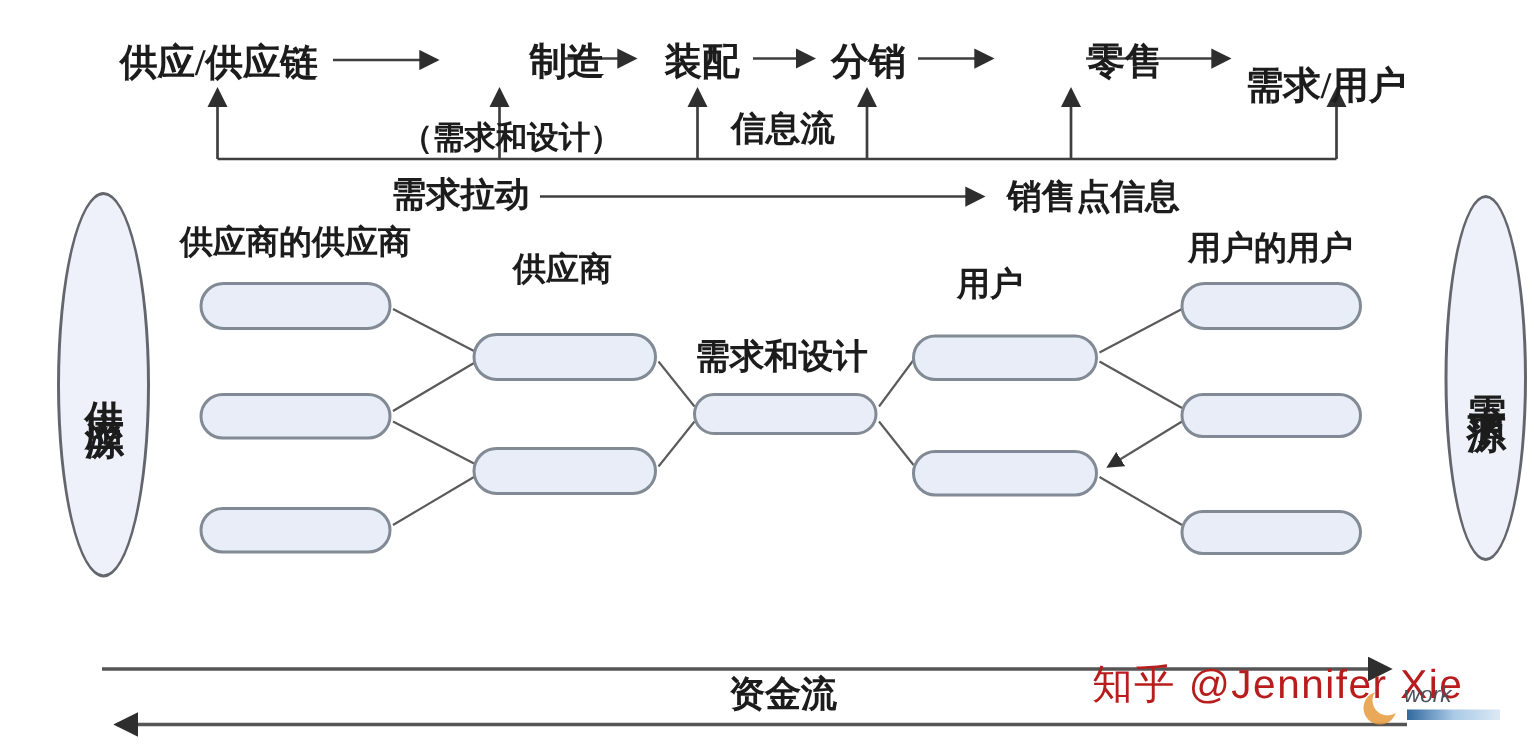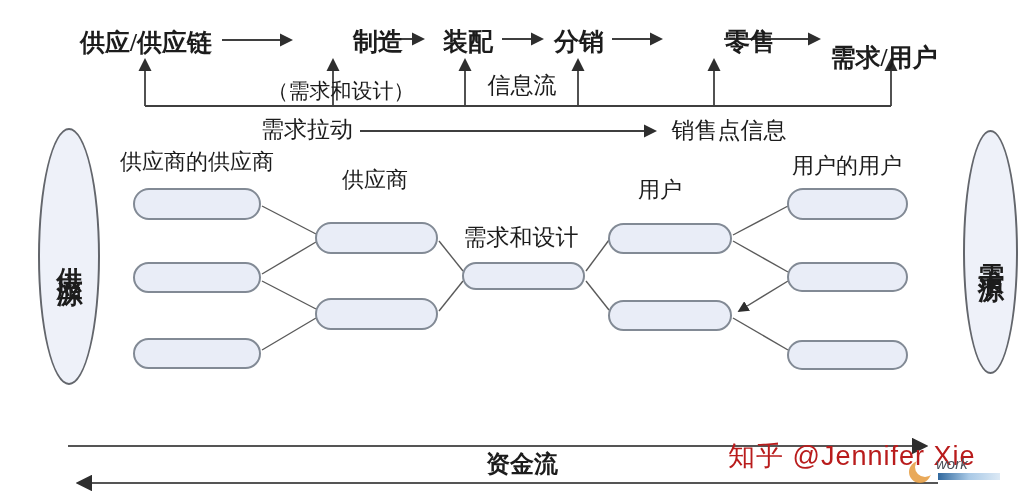--- a/index.html
+++ b/index.html
@@ -3,21 +3,21 @@
 <meta charset="utf-8">
 <style>
   html,body { margin:0; padding:0; background:#fff; }
   .canvas {
     position:relative; width:1026px; height:500px; background:#ffffff;
     font-family:"Liberation Serif","DejaVu Serif",serif; color:#1c1c1c; overflow:hidden;
   }
   .lines { position:absolute; left:0; top:0; width:1026px; height:500px; pointer-events:none; }
   .t { position:absolute; transform:translate(-50%,-50%); white-space:nowrap; line-height:1.1; }
   .chain  { font-size:25px; font-weight:600; }
-  .lbl    { font-size:22px; font-weight:400; }
+  .lbl    { font-size:22px; font-weight:700; }
   .flowlbl{ font-size:24px; font-weight:600; }
   .pill {
     position:absolute; background:#e9edf7; border:2px solid #828a95;
     border-radius:17px; box-sizing:border-box;
   }
   .ellipse {
     position:absolute; background:#eef1f9; border:2px solid #606archived;
     border:2px solid #63666c; border-radius:50%;
     display:flex; align-items:center; justify-content:center; box-sizing:border-box;
   }

